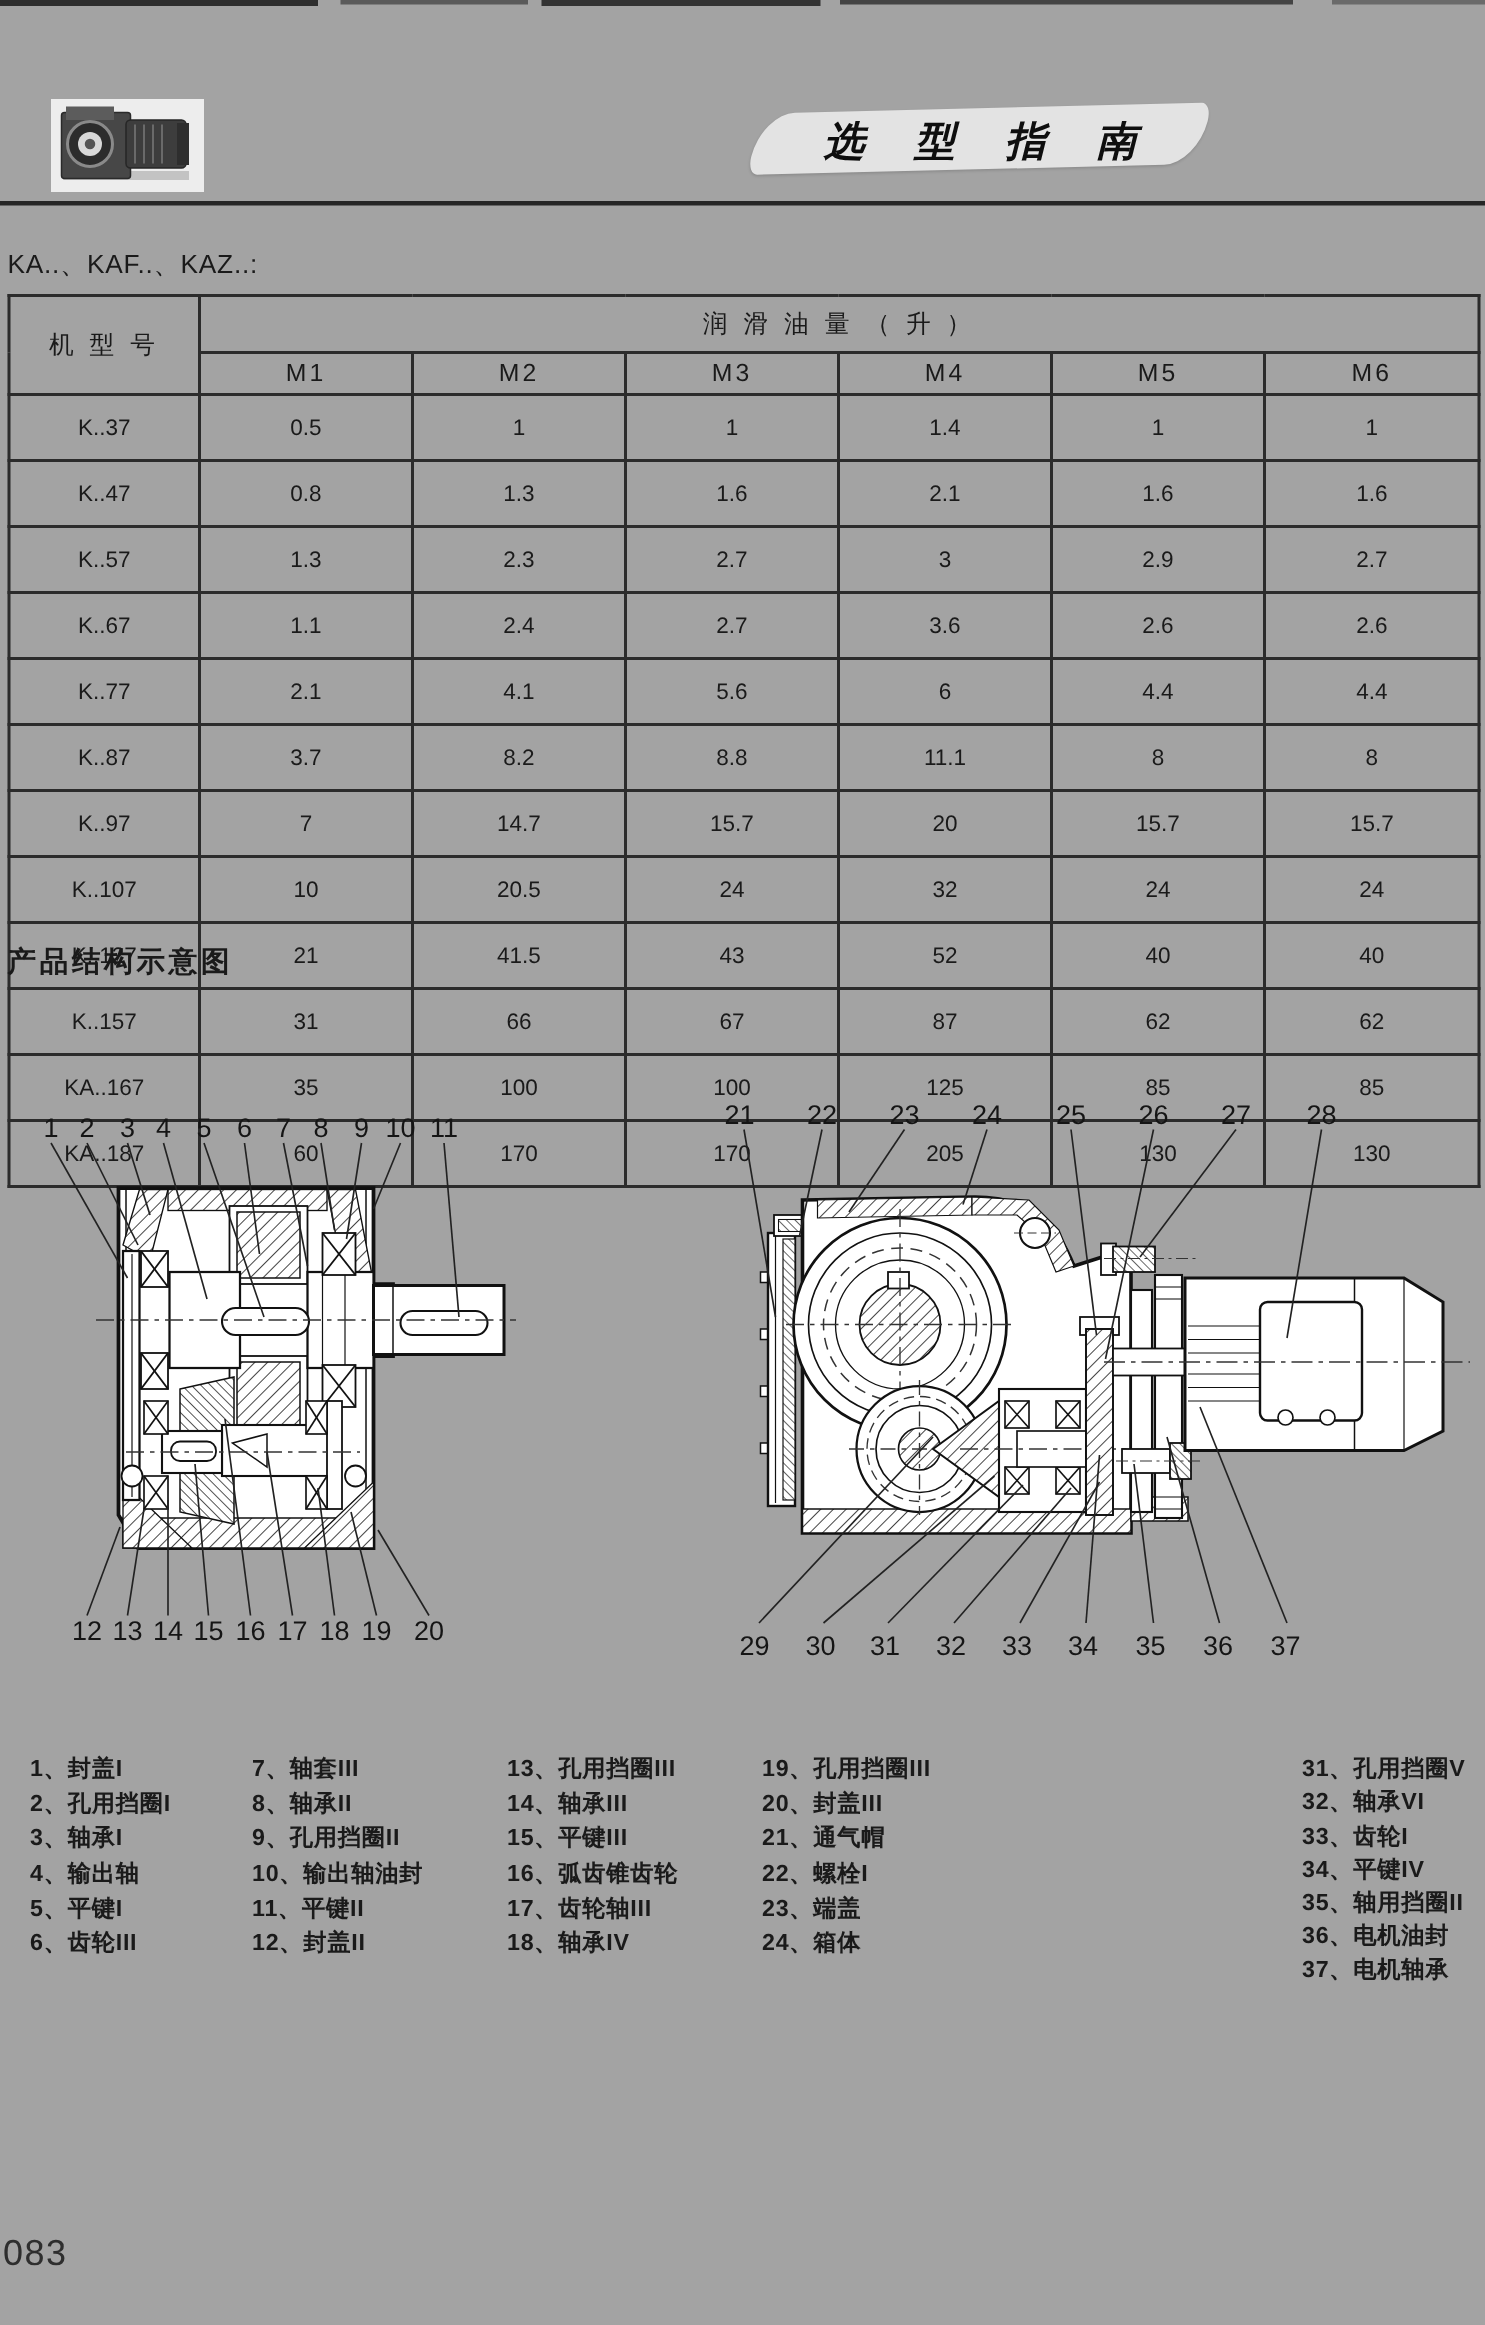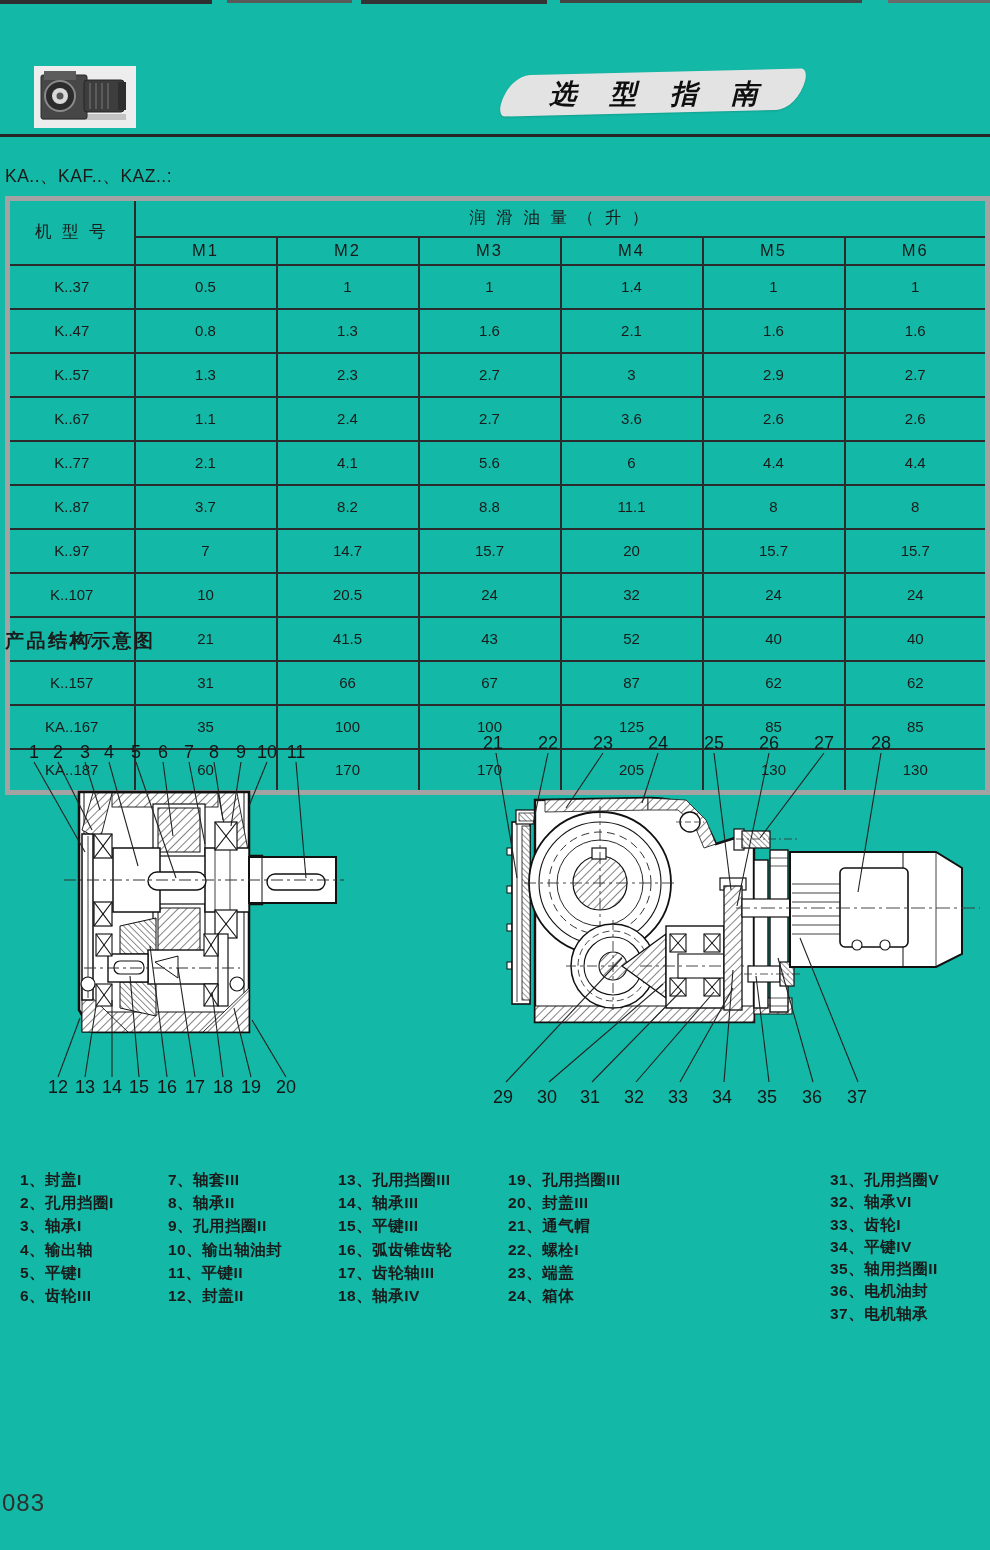--- a/index.html
+++ b/index.html
@@ -1,30 +1,30 @@
 <!DOCTYPE html>
 <html><head>
 <meta charset="utf-8">
 <style>
   html,body{margin:0;padding:0;background:#ffffff;}
-  .page{position:relative;width:990px;height:1550px;background:#14b8a6;overflow:hidden;
+  .page{position:relative;width:990px;height:1550px;background:#a3a3a3;overflow:hidden;
         font-family:"Liberation Sans",sans-serif;color:#1a1a1a;}
   .artifact{position:absolute;top:0;}
   .hrule{position:absolute;left:0;top:134px;width:990px;height:3px;background:#262626;}
   .banner{position:absolute;left:504px;top:72px;width:298px;height:41px;background:#e3e3e3;
           border-radius:24px 8px 24px 8px / 32px 14px 32px 14px;transform:skewX(-16deg) rotate(-1.4deg);
           box-shadow:0 1px 2px rgba(0,0,0,0.15);}
   .banner-text{position:absolute;left:520px;top:76px;width:280px;text-align:center;
           font-size:27px;font-weight:bold;font-style:italic;letter-spacing:13px;color:#0e0e0e;}
   .models-label{position:absolute;left:5px;top:164px;font-size:17.5px;font-weight:500;letter-spacing:0.5px;}
   .oil-table{position:absolute;left:5px;top:196px;width:980px;border-collapse:collapse;
           table-layout:fixed;font-size:15px;}
   .oil-table th,.oil-table td{border:2px solid #2b2b2b;text-align:center;padding:0;
           font-weight:400;overflow:hidden;white-space:nowrap;}
-  .oil-table{border:5px solid #a3a3a3;}
+  .oil-table{border:2px solid #a3a3a3;}
   .oil-table .h1{height:38px;font-size:16.5px;font-weight:500;letter-spacing:3px;}
   .oil-table .h2{height:28px;font-size:15.5px;}
   .oil-table .hm{font-size:16.5px;font-weight:500;letter-spacing:2px;}
   .oil-table tbody tr{height:44px;}
   .struct-heading{position:absolute;left:5px;top:628px;font-size:19px;font-weight:600;letter-spacing:2.5px;}
   svg text{font-family:"Liberation Sans",sans-serif;font-size:18px;fill:#151515;}
   .parts{position:absolute;margin-top:32px;}
   .part-item{height:23.2px;line-height:23.2px;font-size:15.5px;font-weight:600;
           letter-spacing:0.5px;white-space:nowrap;}
   .tight .part-item{height:22.3px;line-height:22.3px;}
@@ -519,21 +519,21 @@
       <div class="part-item">18、轴承IV</div>
     </div>
   <div class="parts" style="left:508px;top:1136px;">
       <div class="part-item">19、孔用挡圈III</div>
       <div class="part-item">20、封盖III</div>
       <div class="part-item">21、通气帽</div>
       <div class="part-item">22、螺栓I</div>
       <div class="part-item">23、端盖</div>
       <div class="part-item">24、箱体</div>
     </div>
-  <div class="parts tight" style="left:830px;top:1137px;">
+  <div class="parts tight" style="left:868px;top:1137px;">
       <div class="part-item">31、孔用挡圈V</div>
       <div class="part-item">32、轴承VI</div>
       <div class="part-item">33、齿轮I</div>
       <div class="part-item">34、平键IV</div>
       <div class="part-item">35、轴用挡圈II</div>
       <div class="part-item">36、电机油封</div>
       <div class="part-item">37、电机轴承</div>
     </div>
 
   <div class="page-number">083</div>

